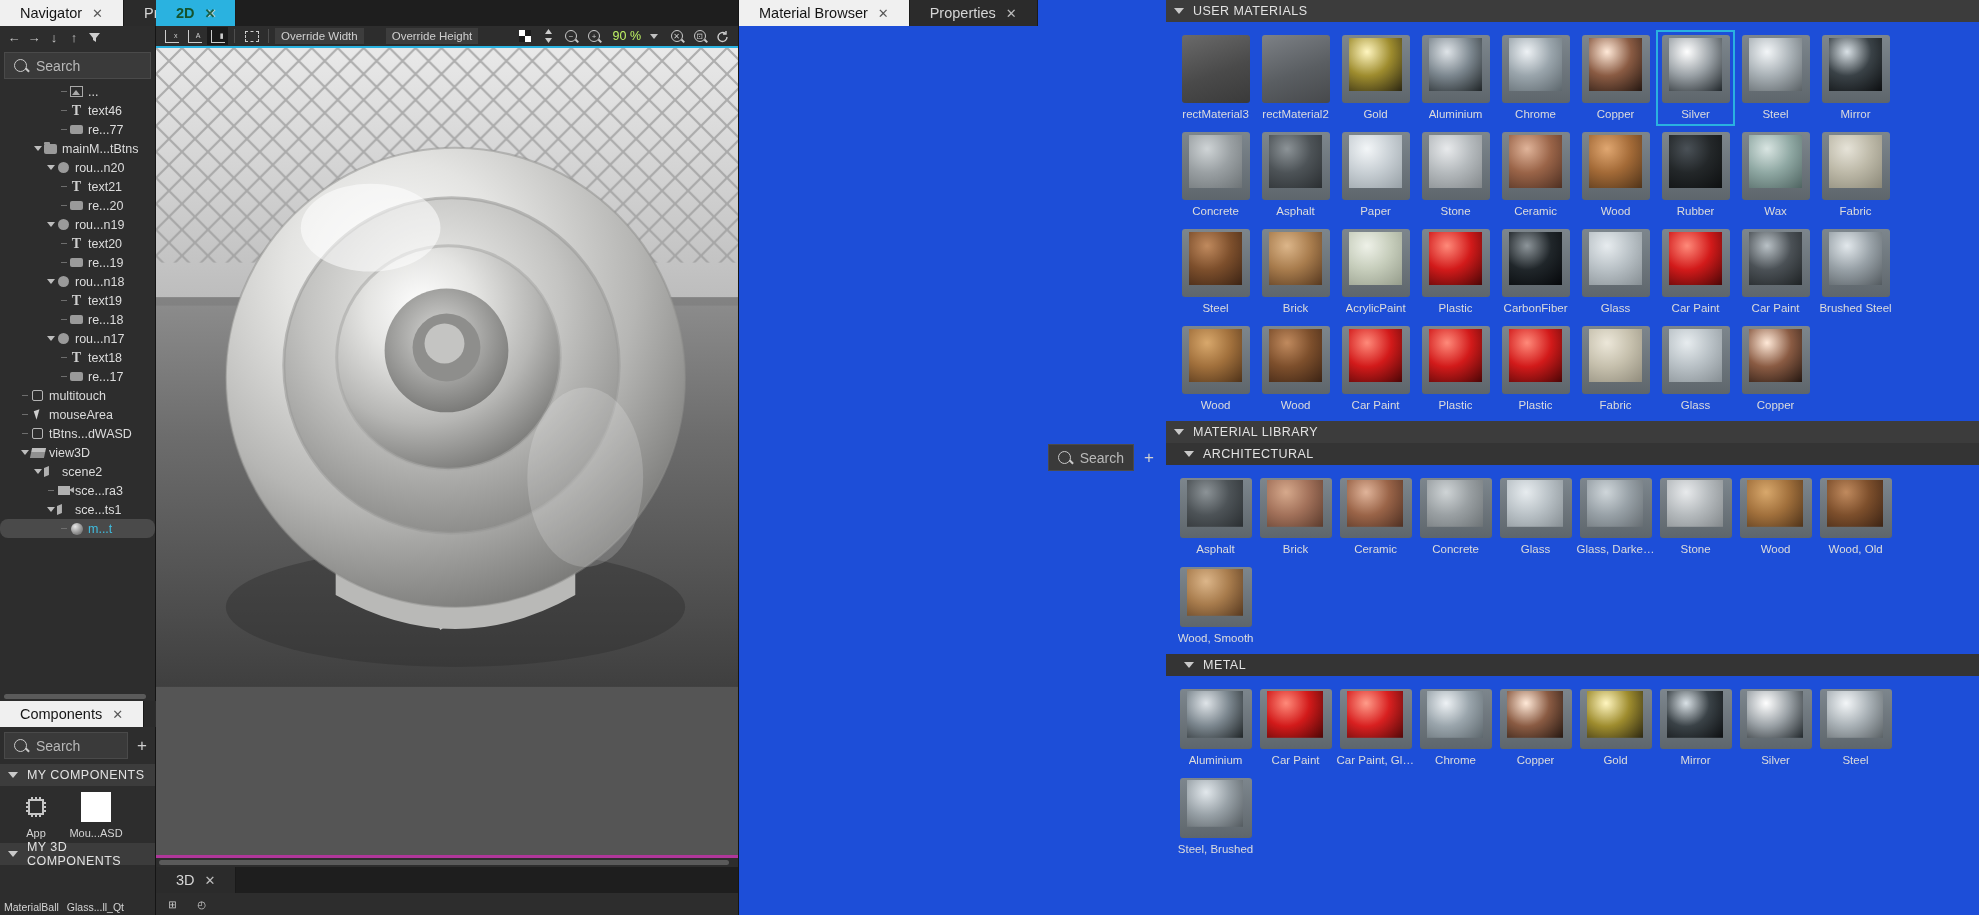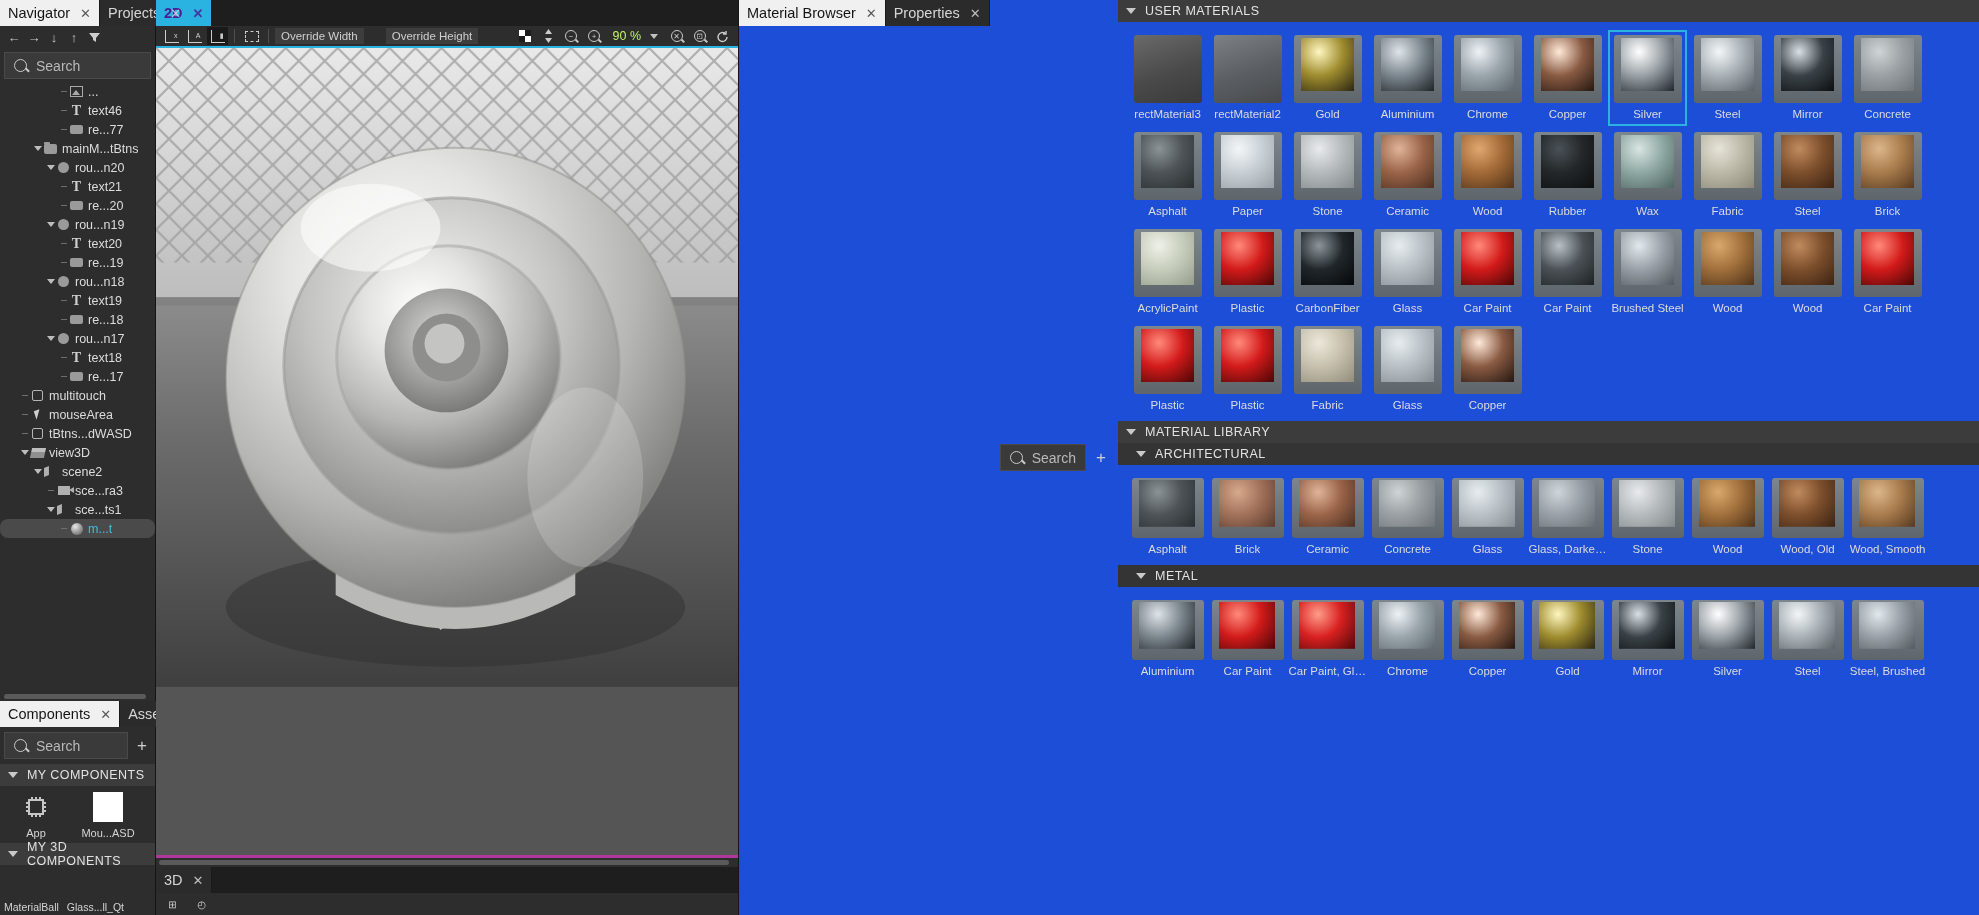--- a/index.html
+++ b/index.html
@@ -2,24 +2,24 @@
 <html><head>
 <meta charset="utf-8">
 <style>
   * { box-sizing: border-box; margin:0; padding:0; }
   html,body { width:1979px; height:915px; overflow:hidden; background:#2d2d2d;
     font-family:"Liberation Sans", sans-serif; color:#d8d8d8; }
   body { display:flex; flex-direction:row; }
 
   
   .tabbar { display:flex; align-items:stretch; height:26px; background:#1e1e1e; }
-  .tab { display:flex; align-items:center; gap:10px; padding:0 8px; font-size:14.5px;
+  .tab { display:flex; align-items:center; gap:10px; padding:0 20px; font-size:14.5px;
          background:#2b2b2b; color:#d6d6d6; border-right:1px solid #1a1a1a; }
   .tab.active { background:#f0f0f0; color:#141414; }
-  .tab.accent { background:#2ab2e0; color:#4c1d95; font-weight:bold; }
+  .tab.accent { background:#2ab2e0; color:#14532d; font-weight:bold; }
   .tab .x { font-size:13px; opacity:.85; }
   .tab.active .x { opacity:.7; }
 
   .searchbox { display:flex; align-items:center; gap:9px; height:27px;
       background:#3a3a3a; border:1px solid #4a4a4a; padding:0 9px; color:#b9b9b9; font-size:14px; }
   .mag { width:13px; height:13px; border:1.6px solid #c9c9c9; border-radius:50%;
       position:relative; flex:none; }
   .mag:after { content:""; position:absolute; width:5px; height:1.6px; background:#c9c9c9;
       transform:rotate(45deg); right:-4px; bottom:0px; }
 
@@ -74,21 +74,21 @@
       background:radial-gradient(circle at 35% 30%,#e8e8e8,#8d8d8d 60%,#5d5d5d); }
 
   #tree-scroll { height:9px; background:#2d2d2d; position:relative; }
   #tree-scroll .thumb { position:absolute; left:4px; top:2px; width:142px; height:5px;
       background:#5a5a5a; border-radius:3px; }
 
   #comp-panel { height:auto; background:#2d2d2d; display:flex; flex-direction:column; }
   #comp-search-wrap { display:flex; align-items:center; gap:5px; padding:5px 4px 5px 4px; }
   #comp-search-wrap .searchbox { flex:1; }
   .plus { width:18px; text-align:center; font-size:17px; color:#d0d0d0; }
-  .compgrid { display:flex; padding:6px 12px 4px 10px; gap:20px; }
+  .compgrid { display:flex; padding:6px 12px 4px 10px; gap:8px; }
   .compitem { width:52px; display:flex; flex-direction:column; align-items:center; gap:5px; }
   .compthumb { width:30px;height:30px; display:flex;align-items:center;justify-content:center; }
   .compthumb.white { background:#ffffff; }
   .compitem .cl { font-size:11px; color:#d4d4d4; white-space:nowrap; }
   #my3d-body { height:50px; display:flex; align-items:flex-end; padding:0 4px 2px 4px; gap:8px; }
   #my3d-body .cl { font-size:10.5px; color:#d4d4d4; white-space:nowrap; }
 
   
   #center { width:583px; height:915px; background:#232323; display:flex; flex-direction:column; flex:none;
             border-right:1px solid #151515; }

